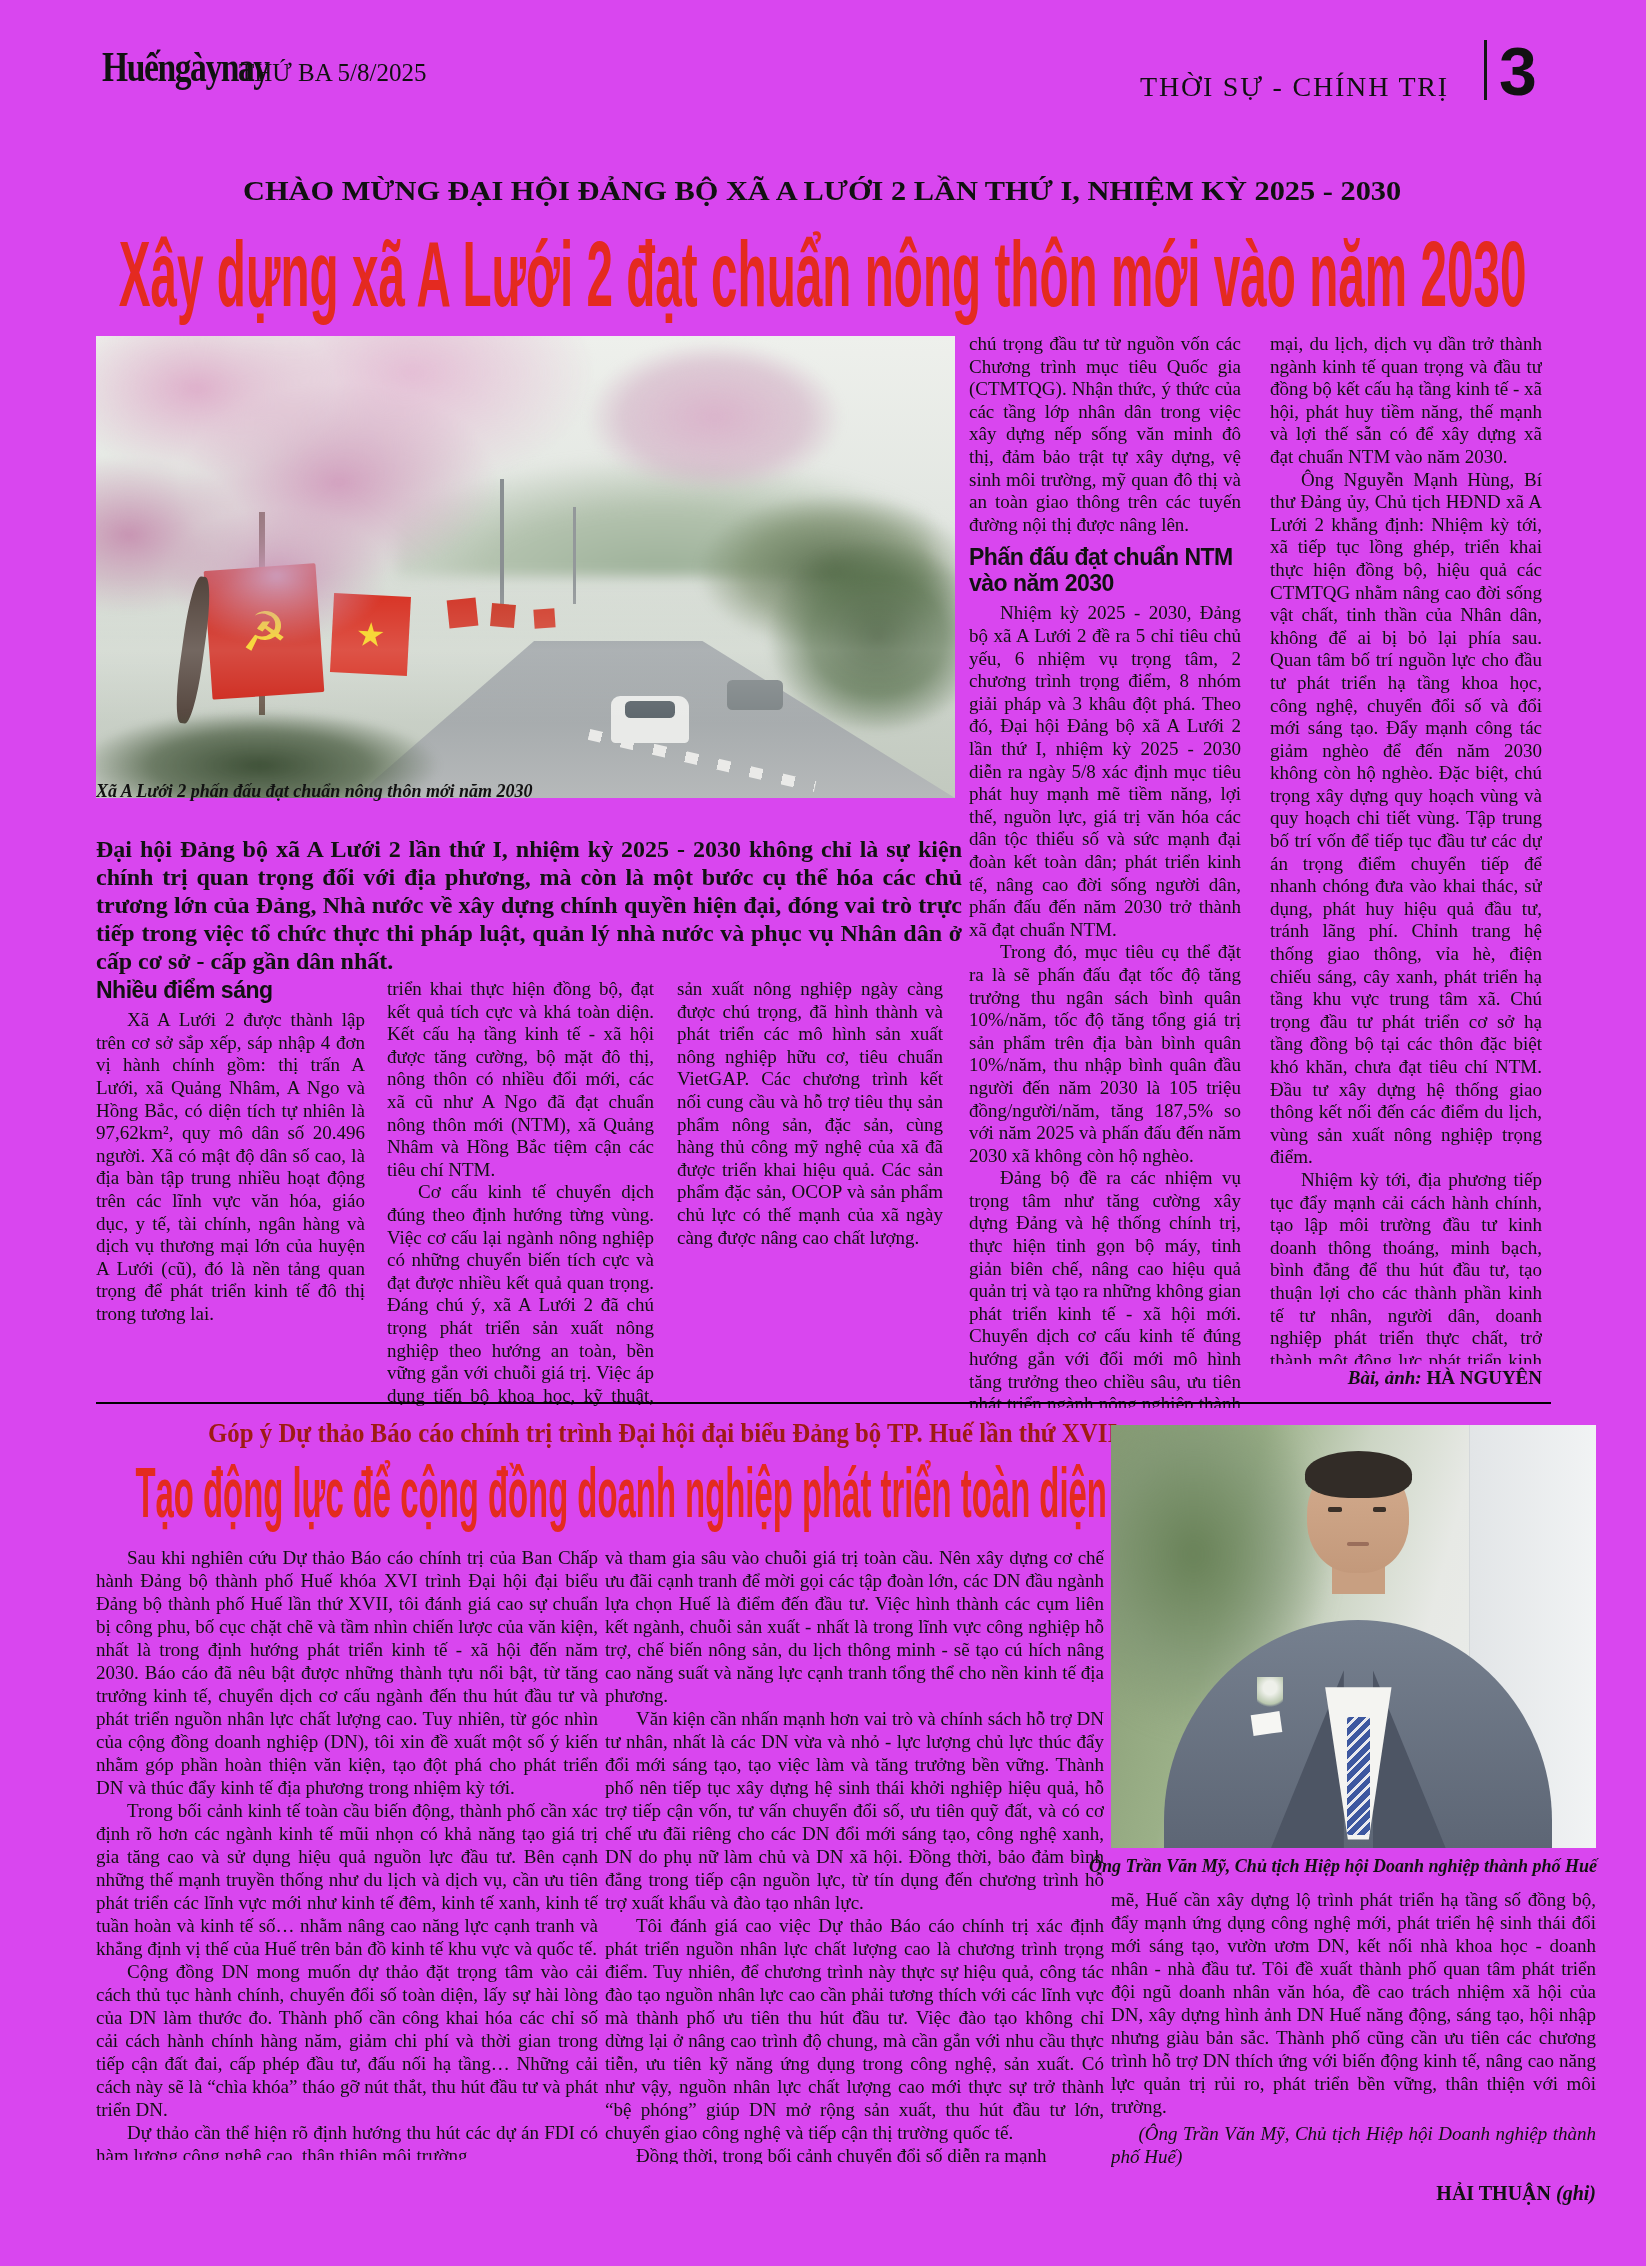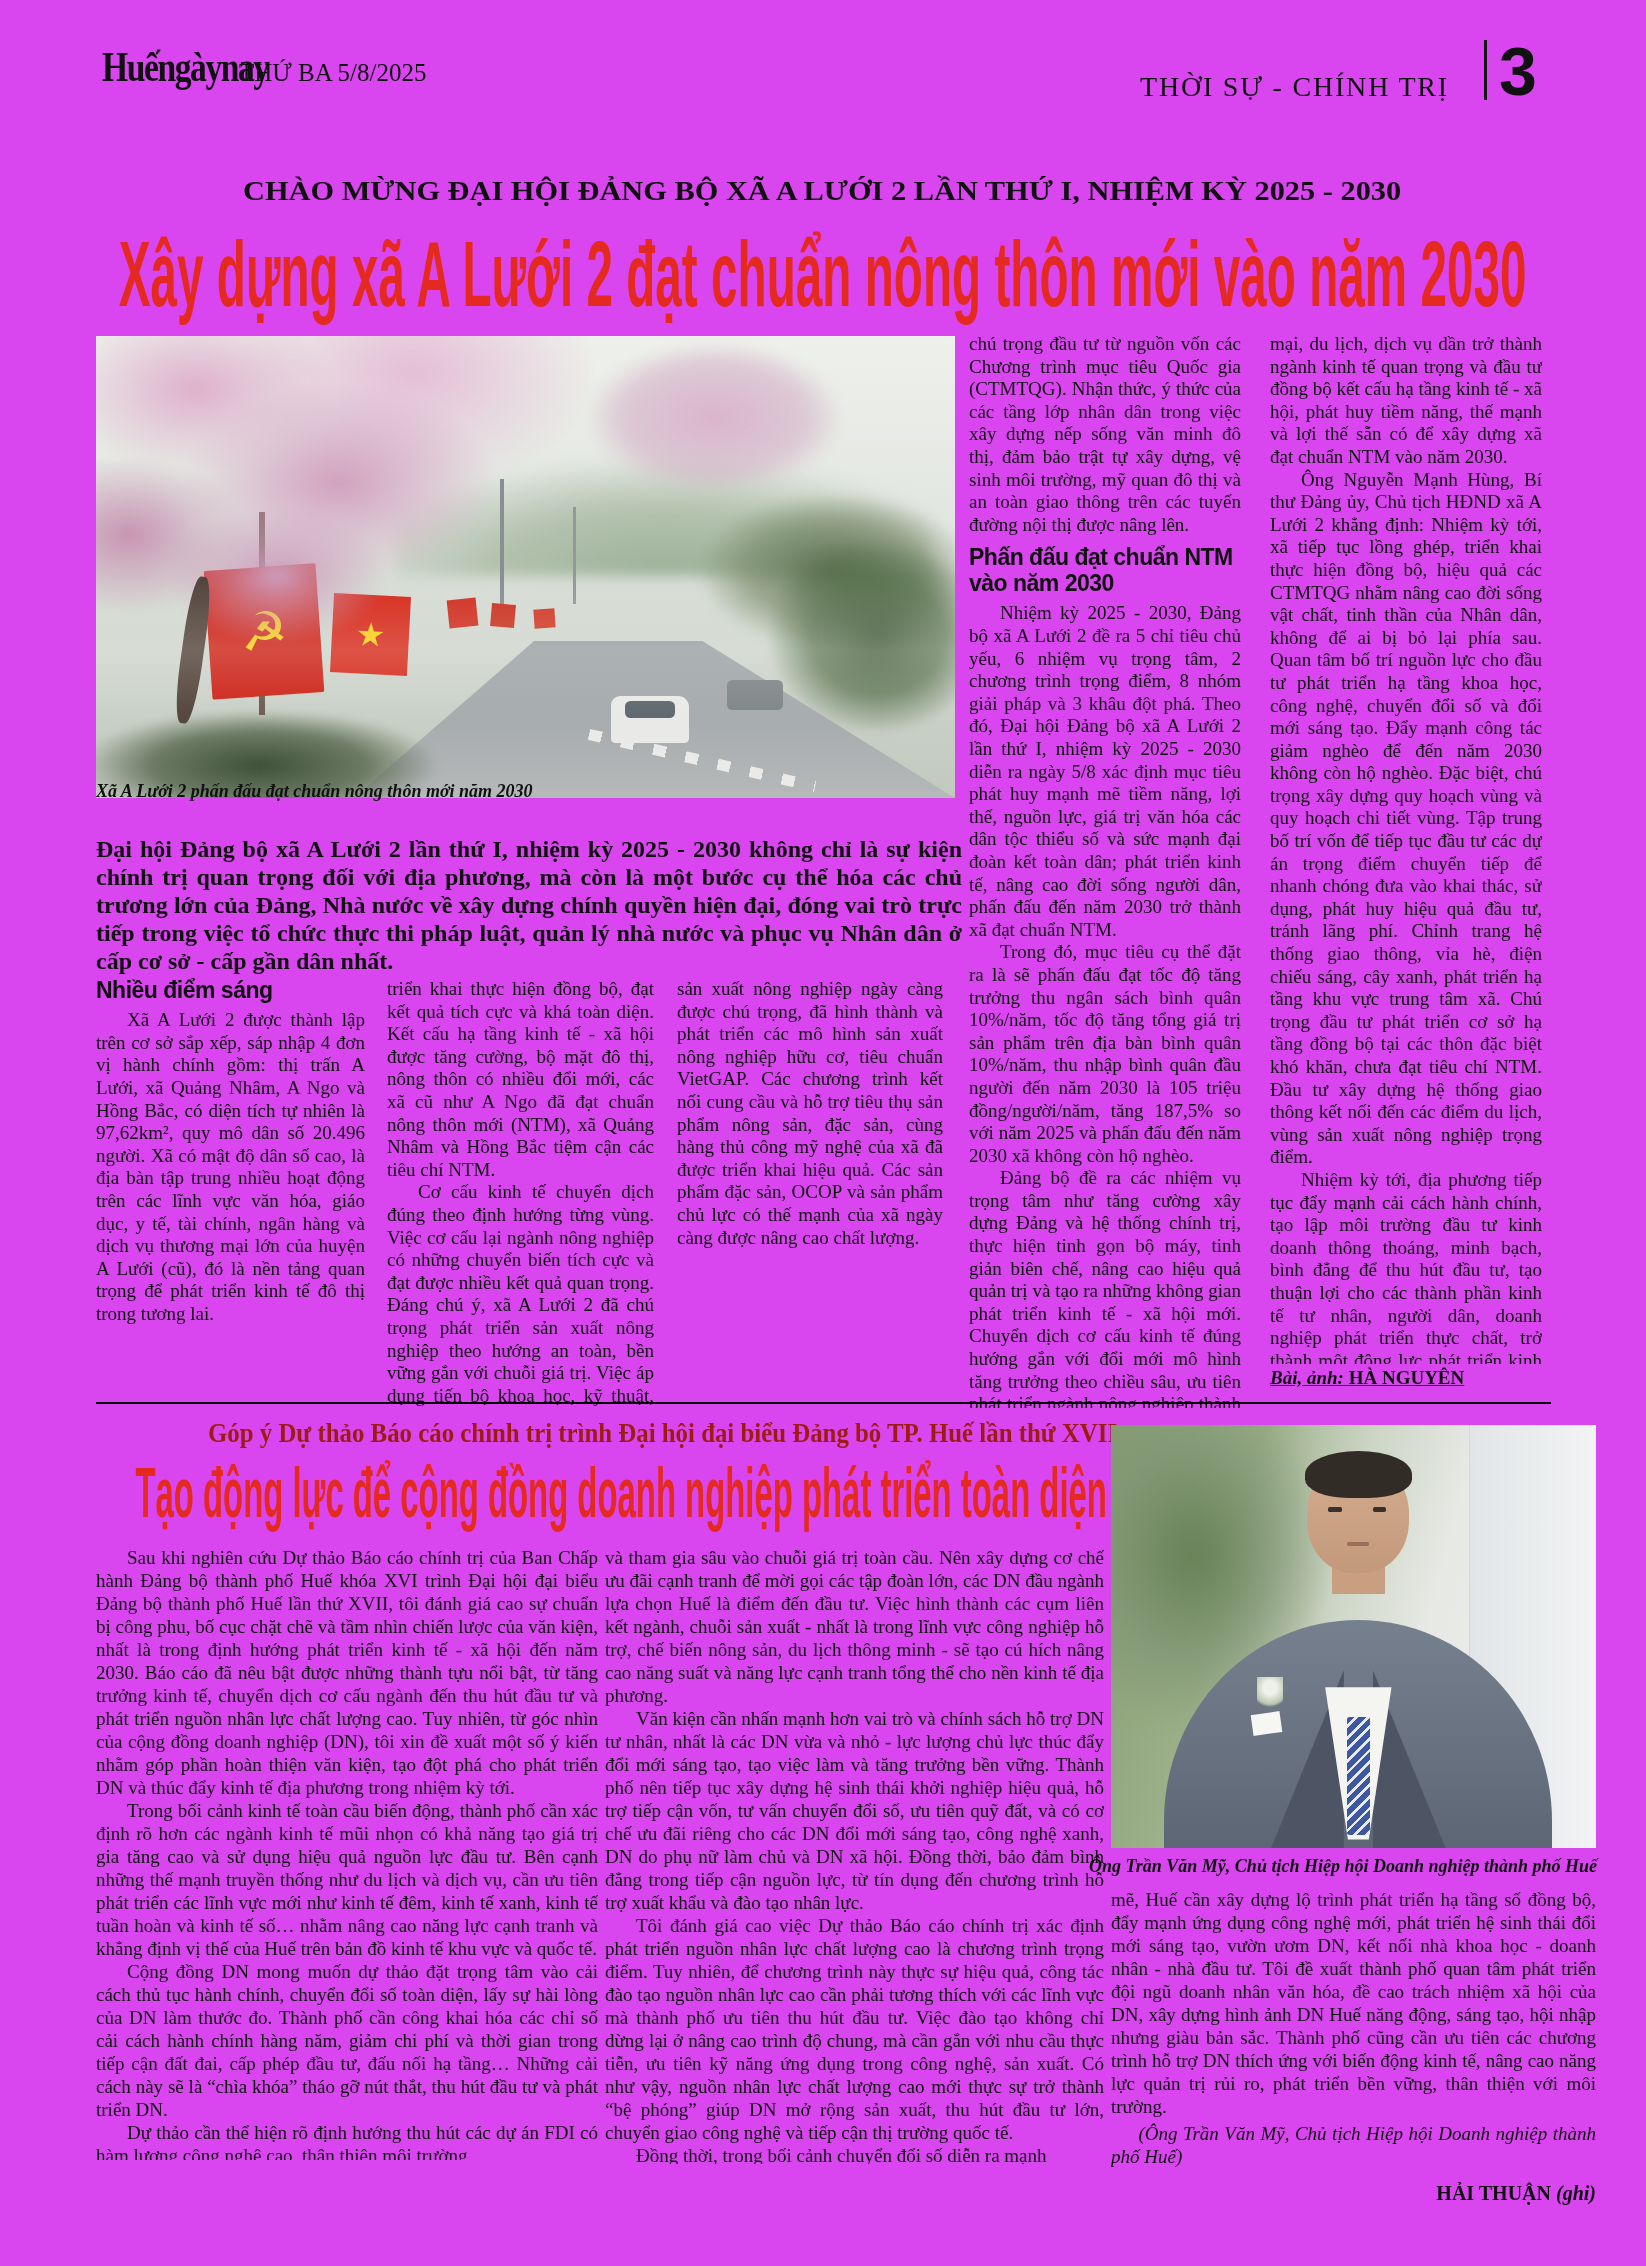--- a/index.html
+++ b/index.html
@@ -27,21 +27,21 @@
   .headline2-svg text{font-family:"Liberation Sans",sans-serif;font-weight:bold;font-size:78px;}
 
   
   .bodycol{position:absolute;text-align:justify;font:19px/22.6px "Liberation Serif",serif;overflow:hidden;}
   .para{margin:0;text-indent:31px;}
   .para.cont{text-indent:0;}
   .subhead{font:bold 23px/1.12 "Liberation Sans",sans-serif;letter-spacing:-0.5px;margin:0 0 5.5px 0;text-align:left;text-indent:0;}
   .subhead.mid{margin:9.1px 0 5.5px 0;}
   .lede{left:96px;top:835px;width:866px;height:143px;font:bold 24px/28px "Liberation Serif",serif;text-align:justify;overflow:hidden;}
   .photo-caption{font:bold italic 18px/1.25 "Liberation Serif",serif;white-space:nowrap;overflow:hidden;}
-  .byline1{left:1270px;top:1367px;width:272px;text-align:left;font:19px "Liberation Serif",serif;text-decoration:underline;}
+  .byline1{left:1270px;top:1367px;width:272px;text-align:right;font:19px "Liberation Serif",serif;}
   .byline-label{font-style:italic;font-weight:bold;}
   .byline-name{font-weight:bold;}
   .attribution{font:italic 19px/23px "Liberation Serif",serif;text-indent:27.4px;margin-top:3.7px;text-align:justify;}
   .byline2{text-align:right;margin-top:14.6px;font:bold 20px "Liberation Serif",serif;}
   .byline2 .ghi{font-style:italic;}
   .article-separator{left:96px;top:1402px;width:1455px;height:1.8px;background:#000;}
 
   
   .photo{overflow:hidden;}
   .photo1{left:96px;top:336px;width:859px;height:462px;background:#dfe3de;}

